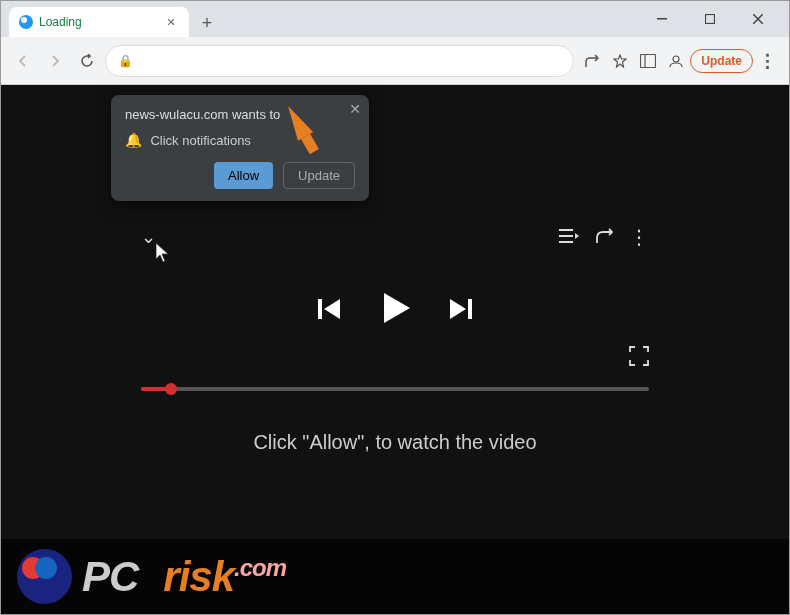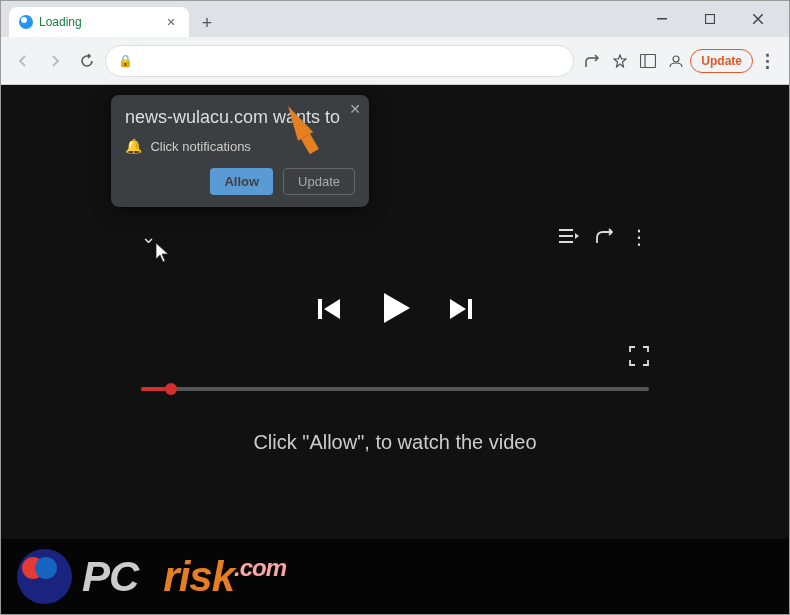--- a/index.html
+++ b/index.html
@@ -238,21 +238,21 @@
       border-radius: 8px;
       width: 258px;
       padding: 12px 14px;
       z-index: 10;
       color: #fff;
       font-size: 13px;
       box-shadow: 0 4px 16px rgba(0,0,0,0.5);
     }
 
     .notif-header {
-      font-size: 18px;
+      font-size: 13px;
       color: #ddd;
       margin-bottom: 10px;
     }
 
     .notif-row {
       display: flex;
       align-items: center;
       gap: 8px;
       margin-bottom: 14px;
       font-size: 13px;
@@ -273,22 +273,21 @@
       padding: 5px 14px;
       border-radius: 4px;
       font-size: 13px;
       cursor: pointer;
       border: none;
       font-weight: 500;
     }
 
     .notif-btn.allow {
       background: #5b9bd5;
-      color: #404040;
-      font-weight: bold;
+      color: #000000;
     }
 
     .notif-btn.block {
       background: transparent;
       color: #aaa;
       border: 1px solid #666;
     }
 
     .notif-close {
       position: absolute;

